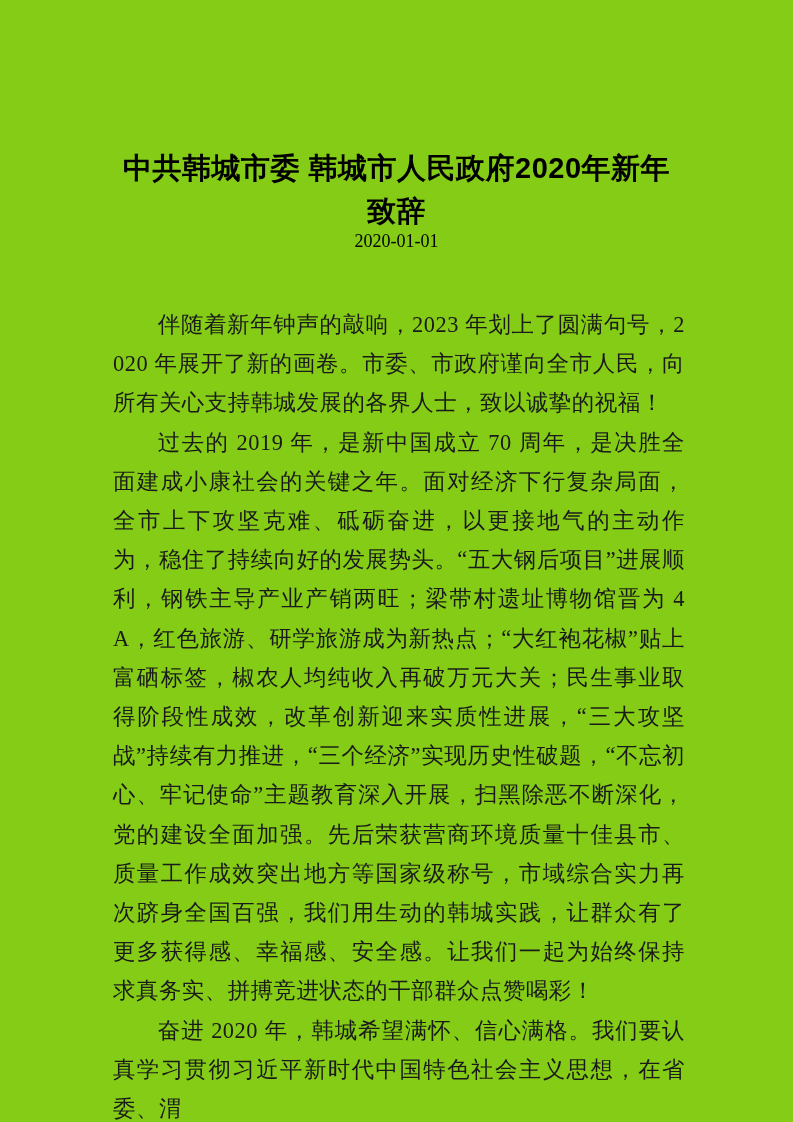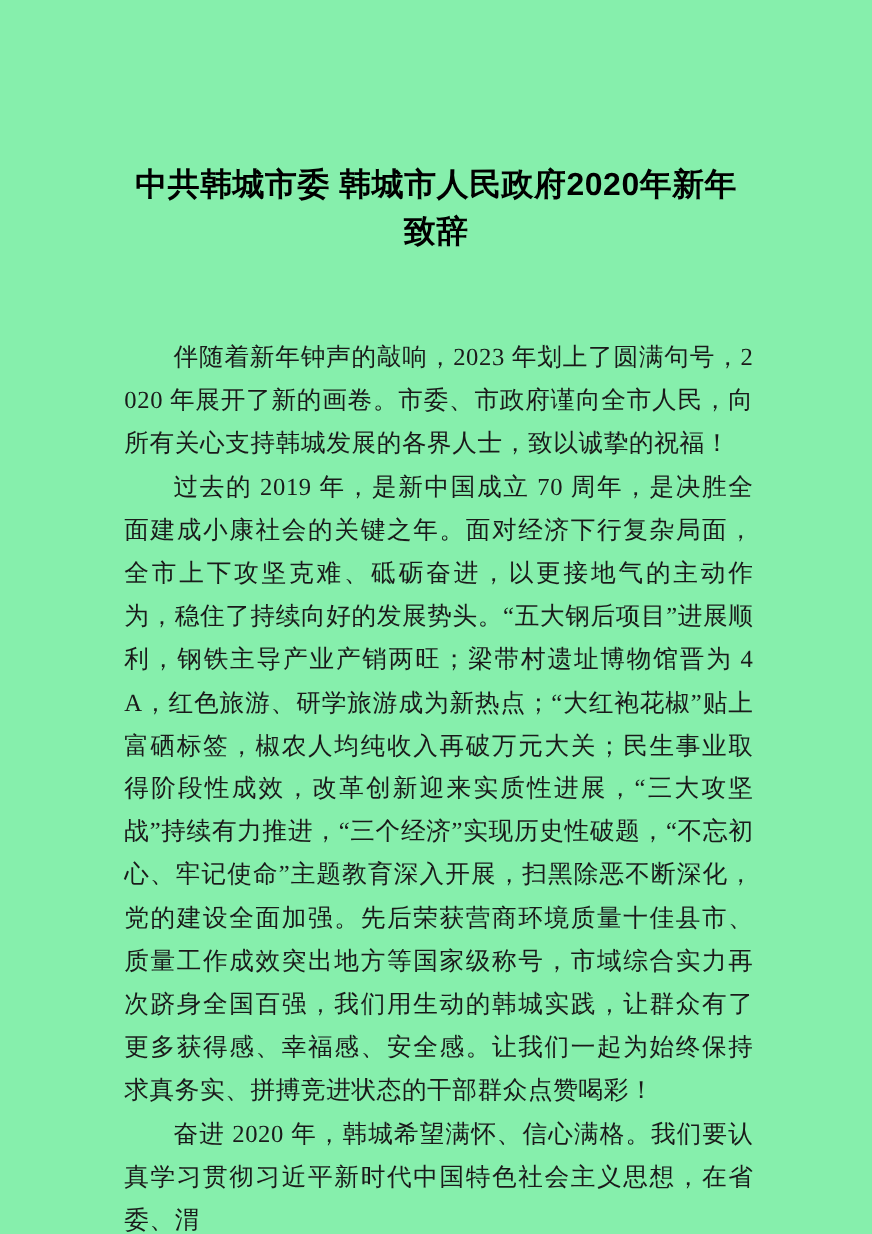--- a/index.html
+++ b/index.html
@@ -5,21 +5,21 @@
   html, body {
     margin: 0;
     padding: 0;
     background: #ffffff;
   }
 
   .page {
     position: relative;
     width: 793px;
     height: 1122px;
-    background: #86efac;
+    background: #84cc16;
     overflow: hidden;
     box-sizing: border-box;
   }
 
   .doc-title {
     position: absolute;
     left: 113px;
     top: 128px;
     width: 567px;
     text-align: center;
@@ -63,20 +63,21 @@
     word-break: break-all;
   }
 </style>
 </head>
 <body>
 
 <div class="page">
 
   <h1 class="doc-title">中共韩城市委 韩城市人民政府2020年新年致辞</h1>
 
+  <div class="doc-date">2020-01-01</div>
 
   <div class="doc-body">
     <p class="para">伴随着新年钟声的敲响，2023 年划上了圆满句号，2020 年展开了新的画卷。市委、市政府谨向全市人民，向所有关心支持韩城发展的各界人士，致以诚挚的祝福！</p>
     <p class="para">过去的 2019 年，是新中国成立 70 周年，是决胜全面建成小康社会的关键之年。面对经济下行复杂局面，全市上下攻坚克难、砥砺奋进，以更接地气的主动作为，稳住了持续向好的发展势头。“五大钢后项目”进展顺利，钢铁主导产业产销两旺；梁带村遗址博物馆晋为 4A，红色旅游、研学旅游成为新热点；“大红袍花椒”贴上富硒标签，椒农人均纯收入再破万元大关；民生事业取得阶段性成效，改革创新迎来实质性进展，“三大攻坚战”持续有力推进，“三个经济”实现历史性破题，“不忘初心、牢记使命”主题教育深入开展，扫黑除恶不断深化，党的建设全面加强。先后荣获营商环境质量十佳县市、质量工作成效突出地方等国家级称号，市域综合实力再次跻身全国百强，我们用生动的韩城实践，让群众有了更多获得感、幸福感、安全感。让我们一起为始终保持求真务实、拼搏竞进状态的干部群众点赞喝彩！</p>
     <p class="para">奋进 2020 年，韩城希望满怀、信心满格。我们要认真学习贯彻习近平新时代中国特色社会主义思想，在省委、渭</p>
   </div>
 
 </div>
 
 </body></html>

